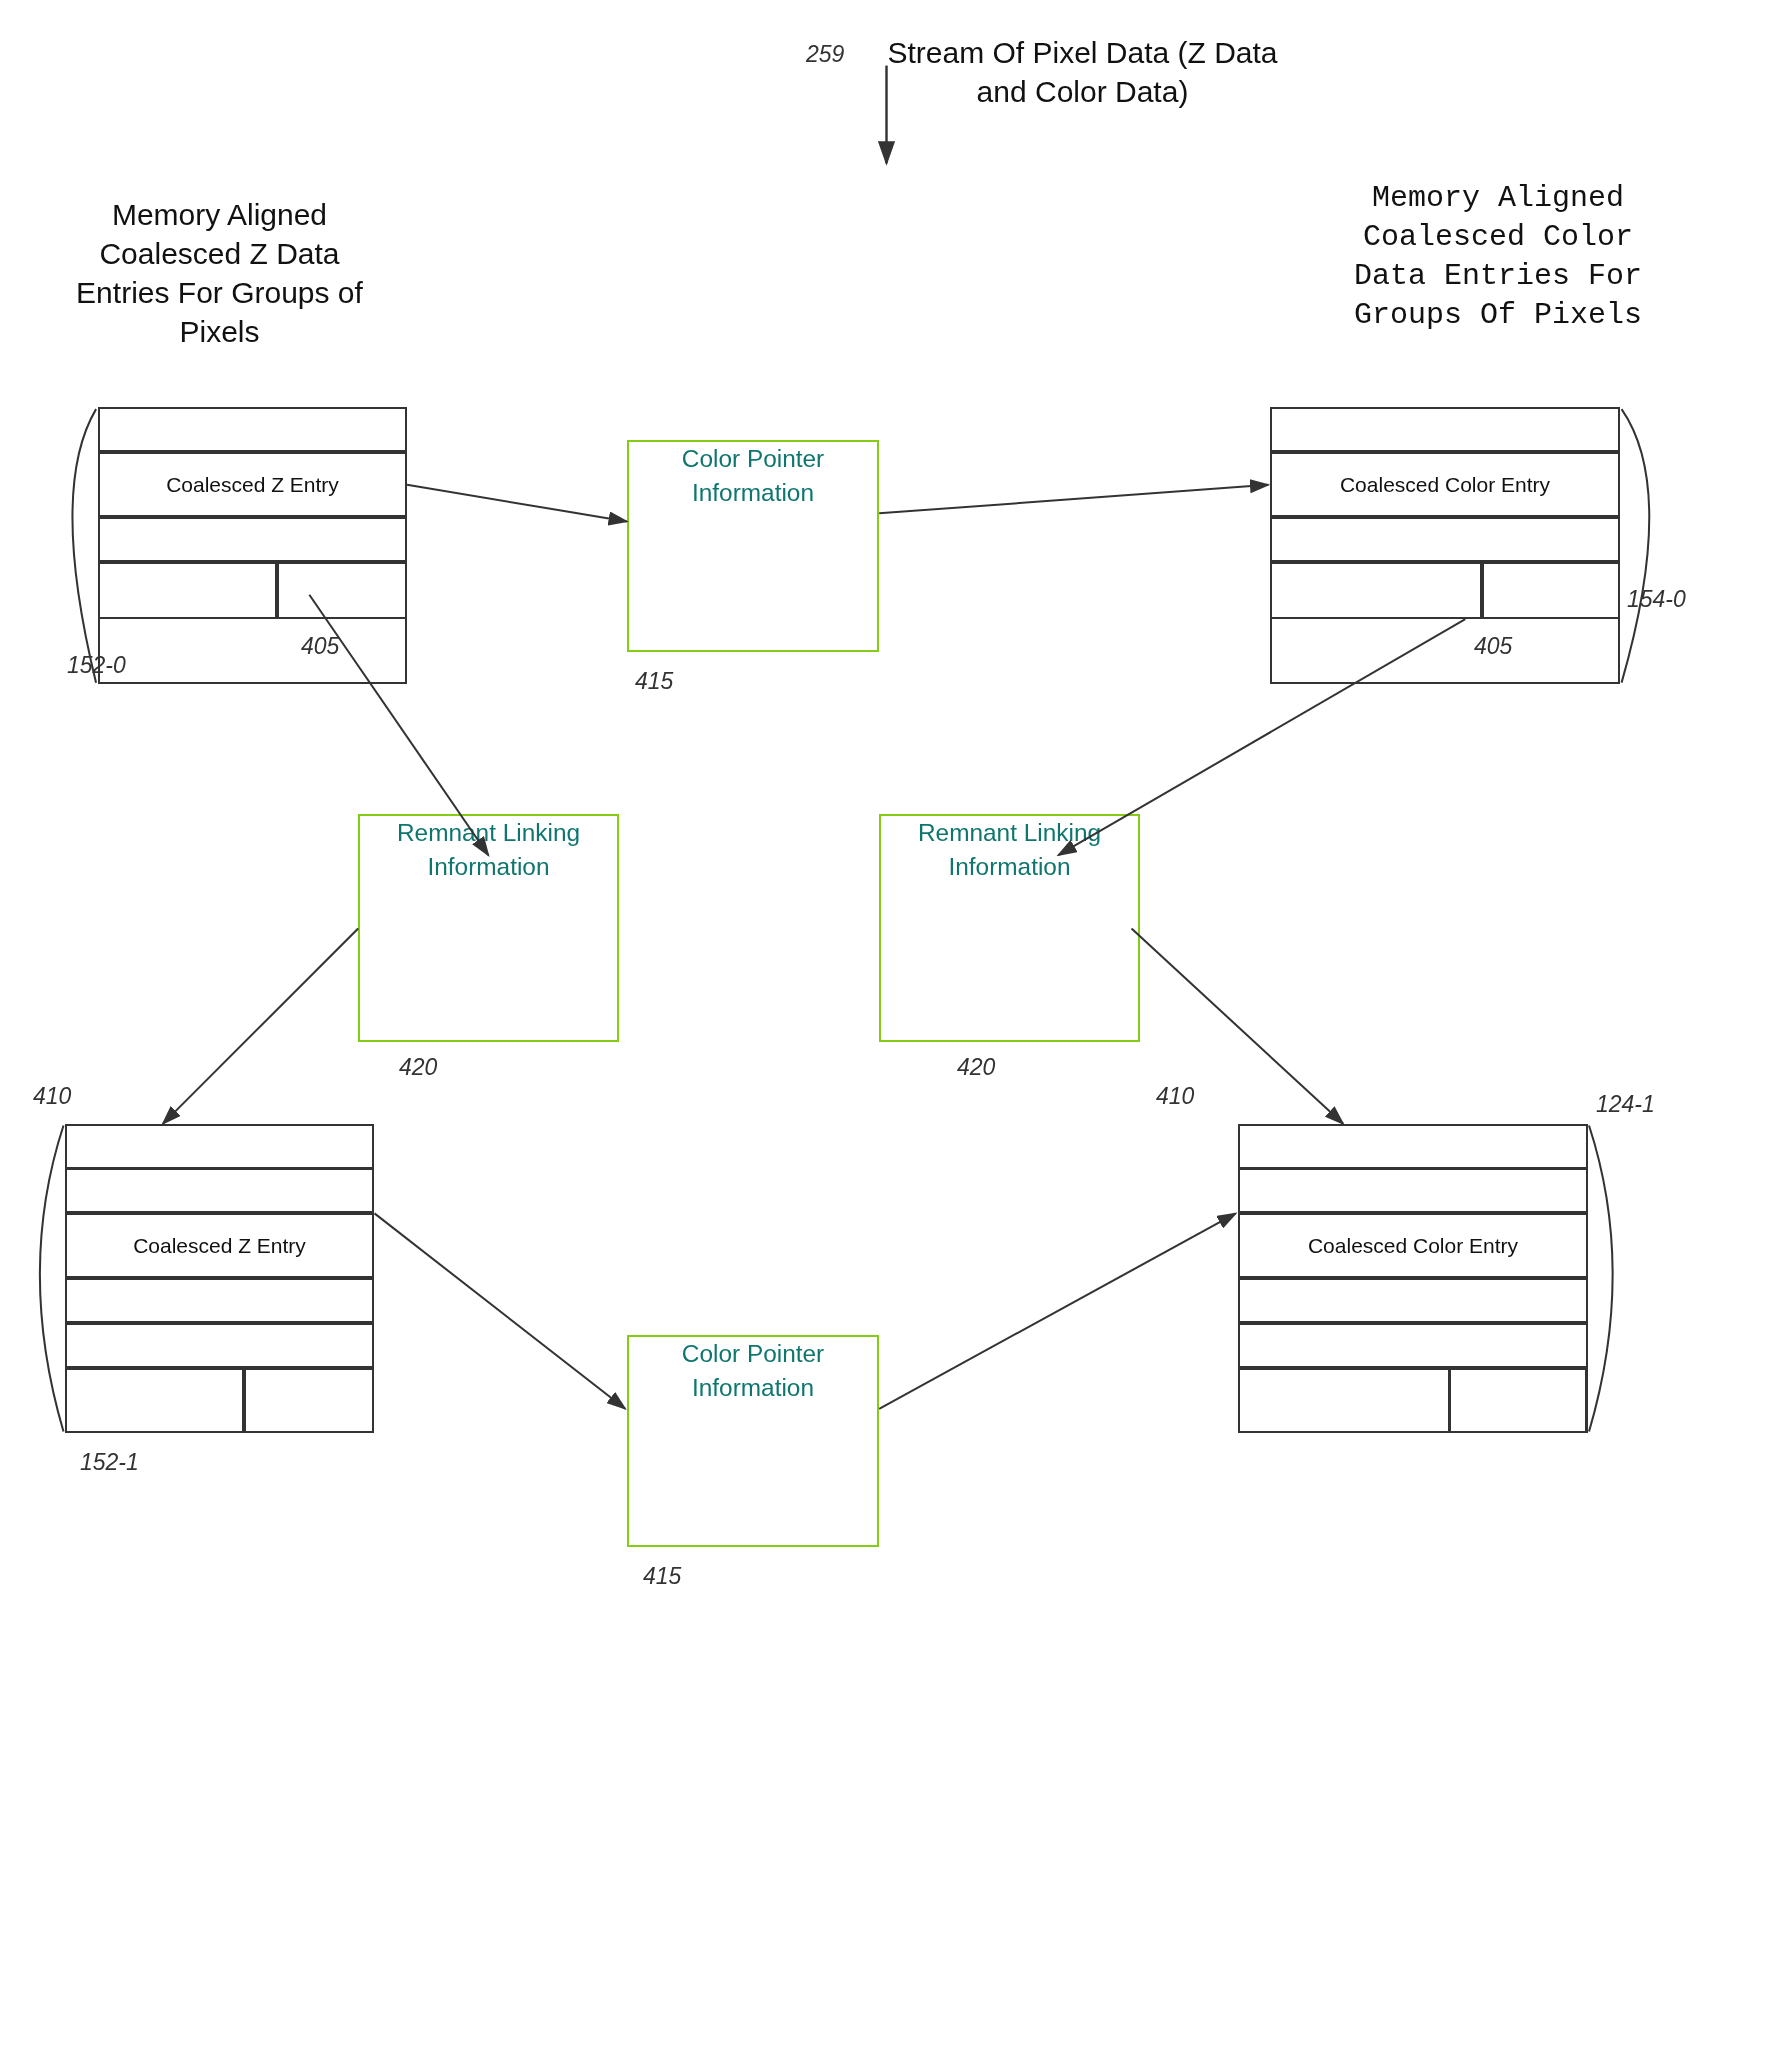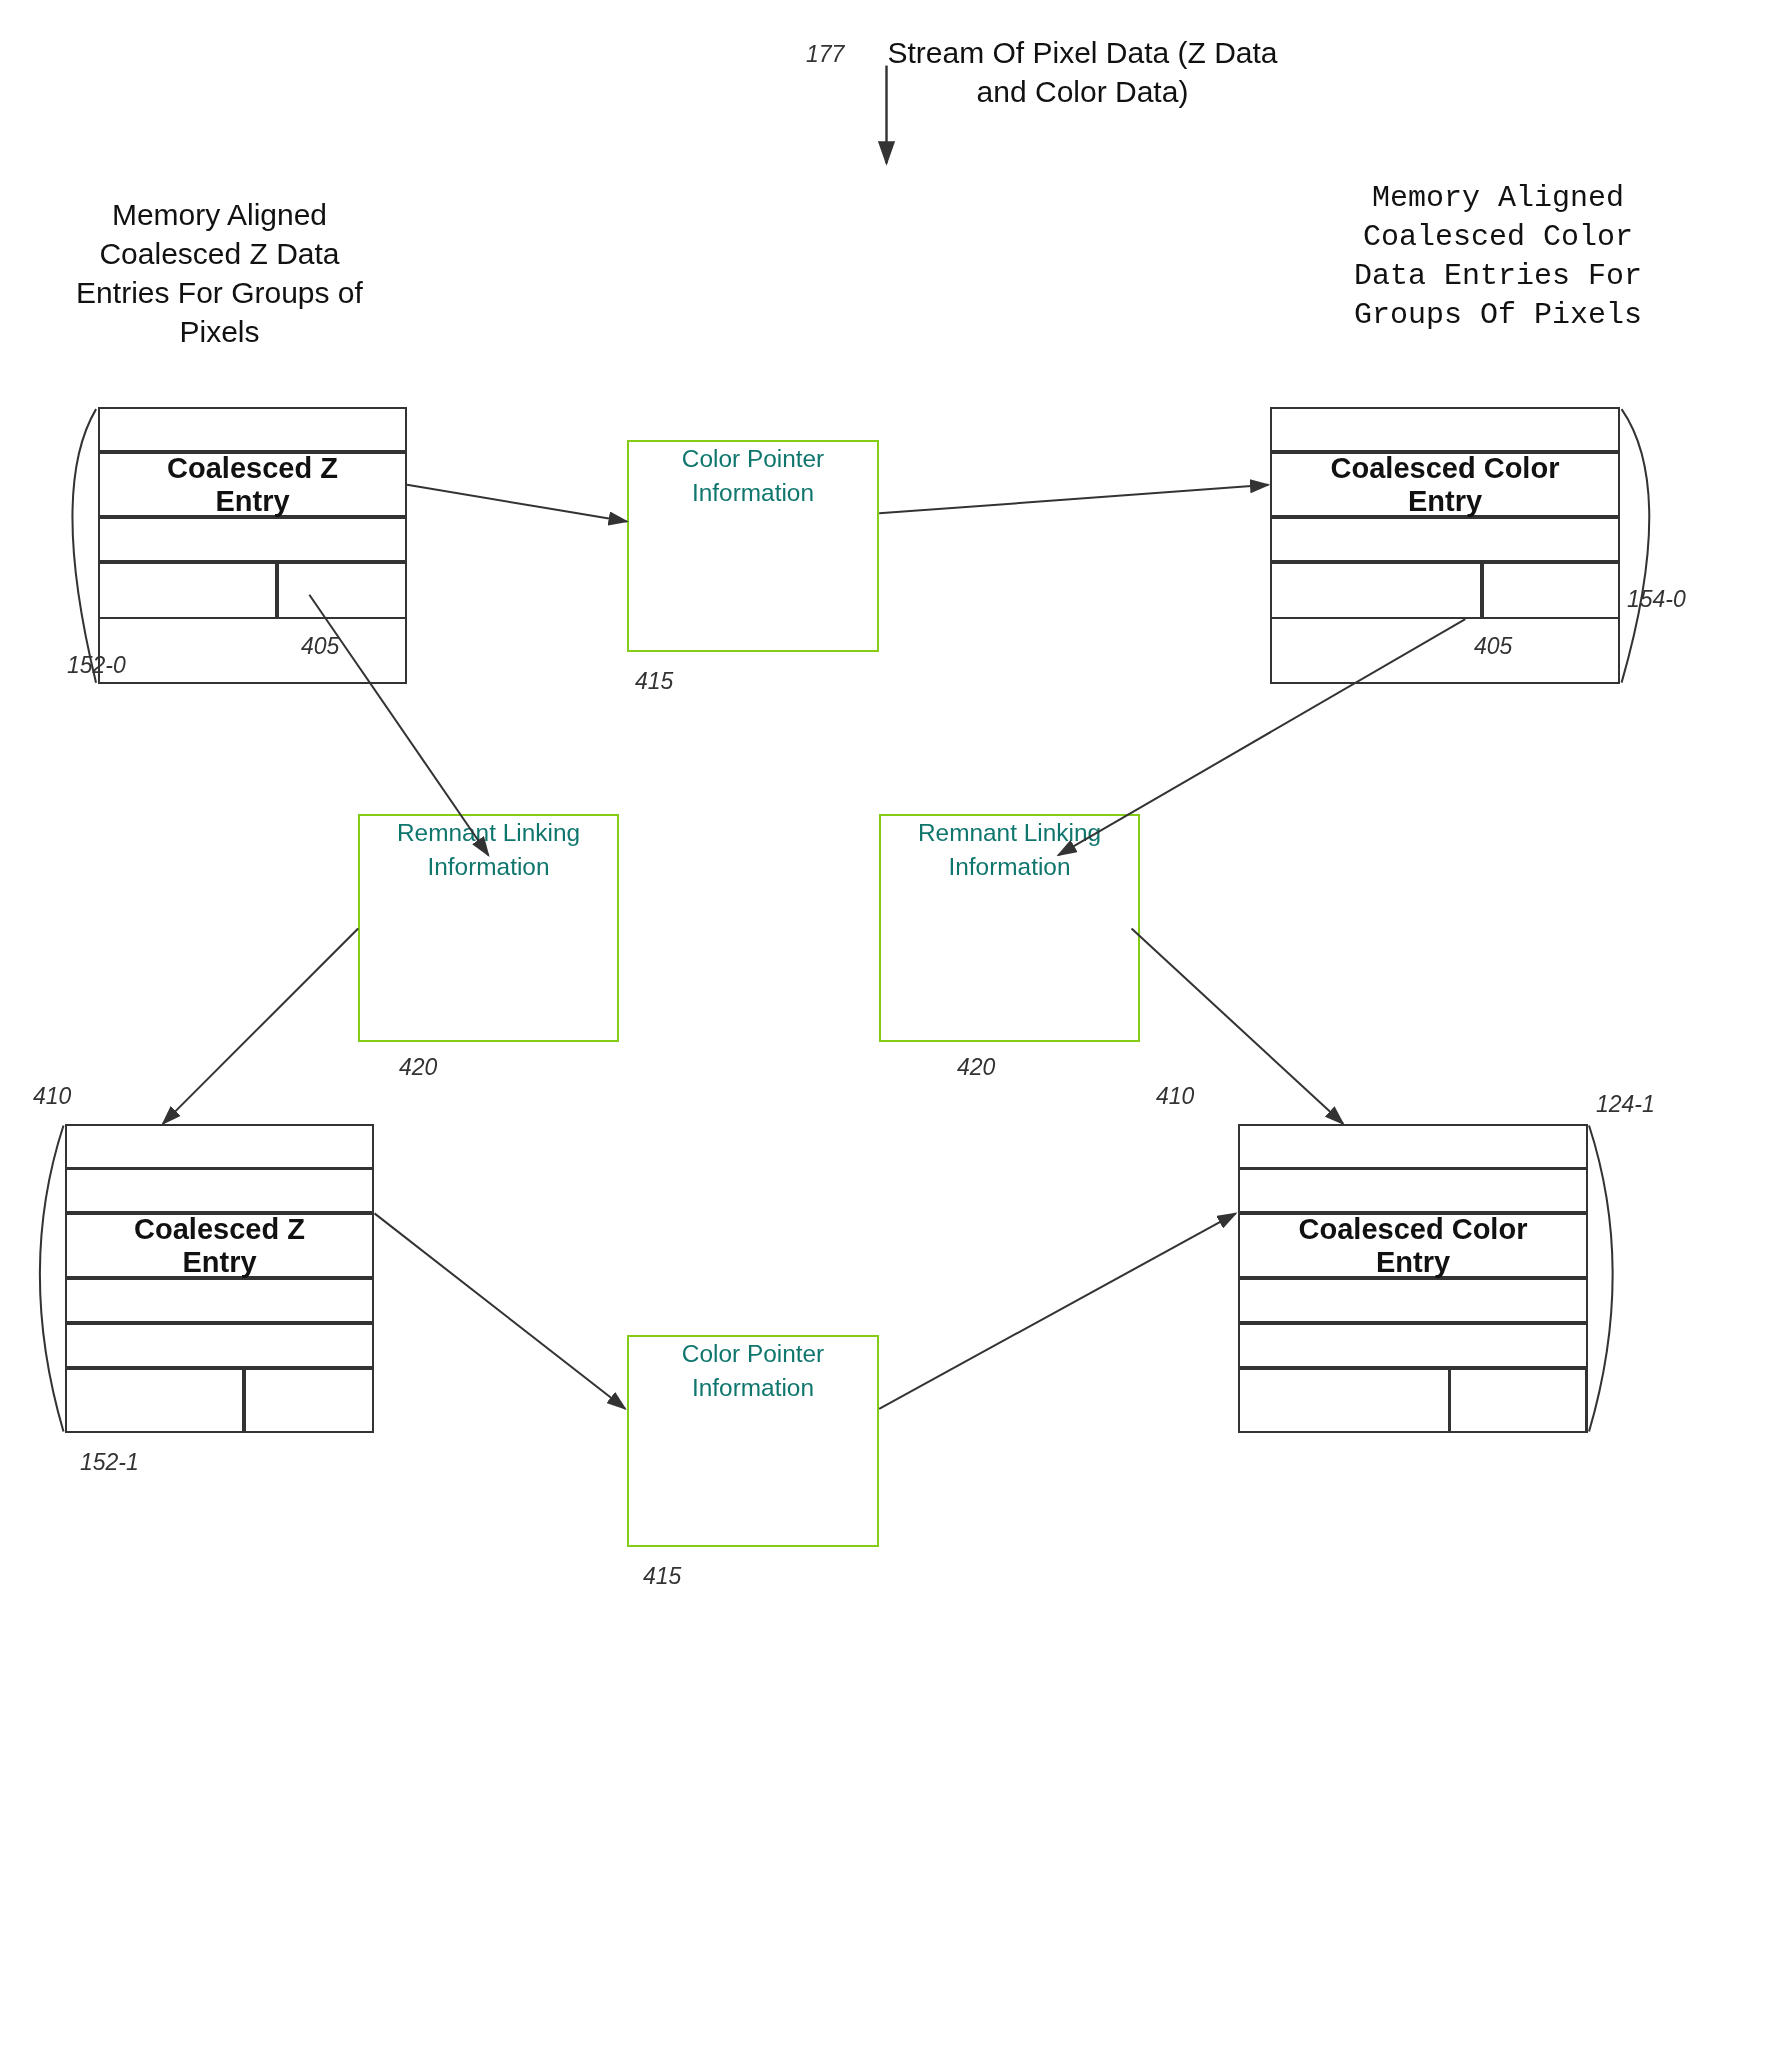--- a/index.html
+++ b/index.html
@@ -24,24 +24,24 @@
       color: #111;
       line-height: 1.3;
     }
     .box {
       position: absolute;
       border: 2px solid #333;
       background: #fff;
     }
     .box-label {
       position: absolute;
-      font-size: 29px;
+      font-size: 21px;
       text-align: center;
       color: #111;
-      font-weight: bold;
+      font-weight: normal;
     }
     .info-box {
       position: absolute;
       border: 2px solid #84cc16;
       background: #fff;
       display: flex;
       align-items: flex-start;
       justify-content: center;
       text-align: center;
       font-size: 24.4px;
@@ -62,21 +62,21 @@
       font-style: italic;
     }
   </style>
 </head>
 <body>
 
 <div class="diagram-container">
 
   <div class="label-text" style="left:879px; top:33px; width:407px;">Stream Of Pixel Data (Z
 Data and Color Data)</div>
-  <div class="ref-label" style="left:806px; top:41px;">177</div>
+  <div class="ref-label" style="left:806px; top:41px;">259</div>
 
   <div class="label-text" style="left:65px; top:195px; width:309px;">Memory Aligned
 Coalesced Z Data Entries
 For Groups of Pixels</div>
 
   <div class="label-text" style="left:1319px; top:179px; width:358px;font-family:Liberation Mono, monospace;">Memory Aligned
 Coalesced Color Data
 Entries For Groups Of
 Pixels</div>
 

